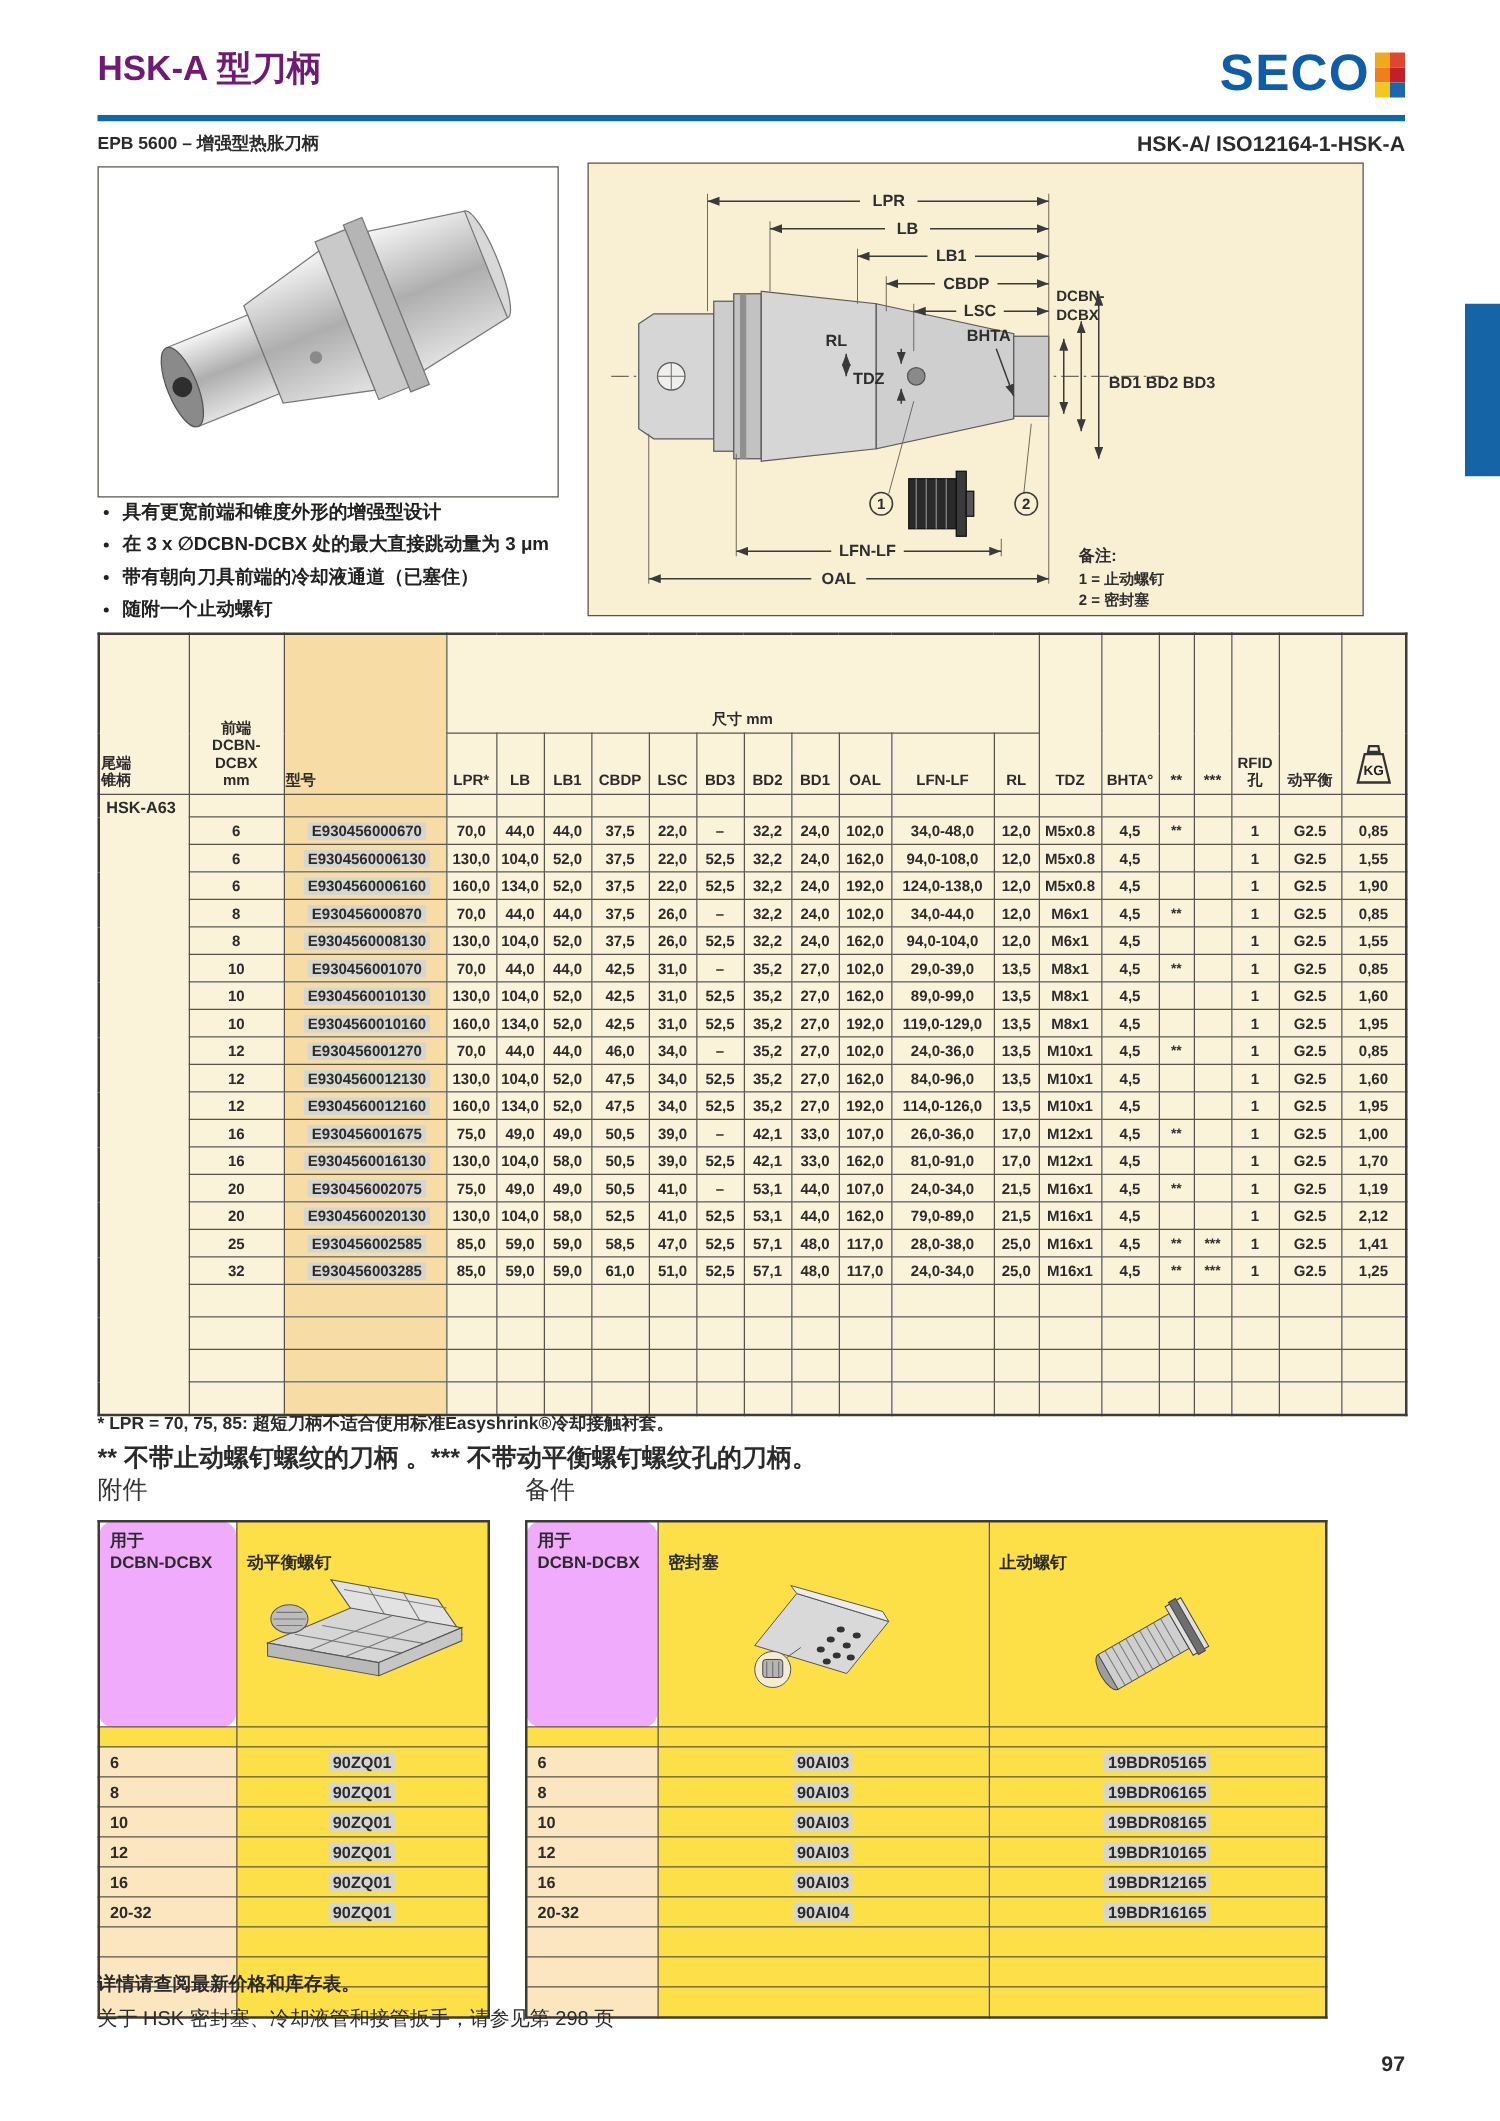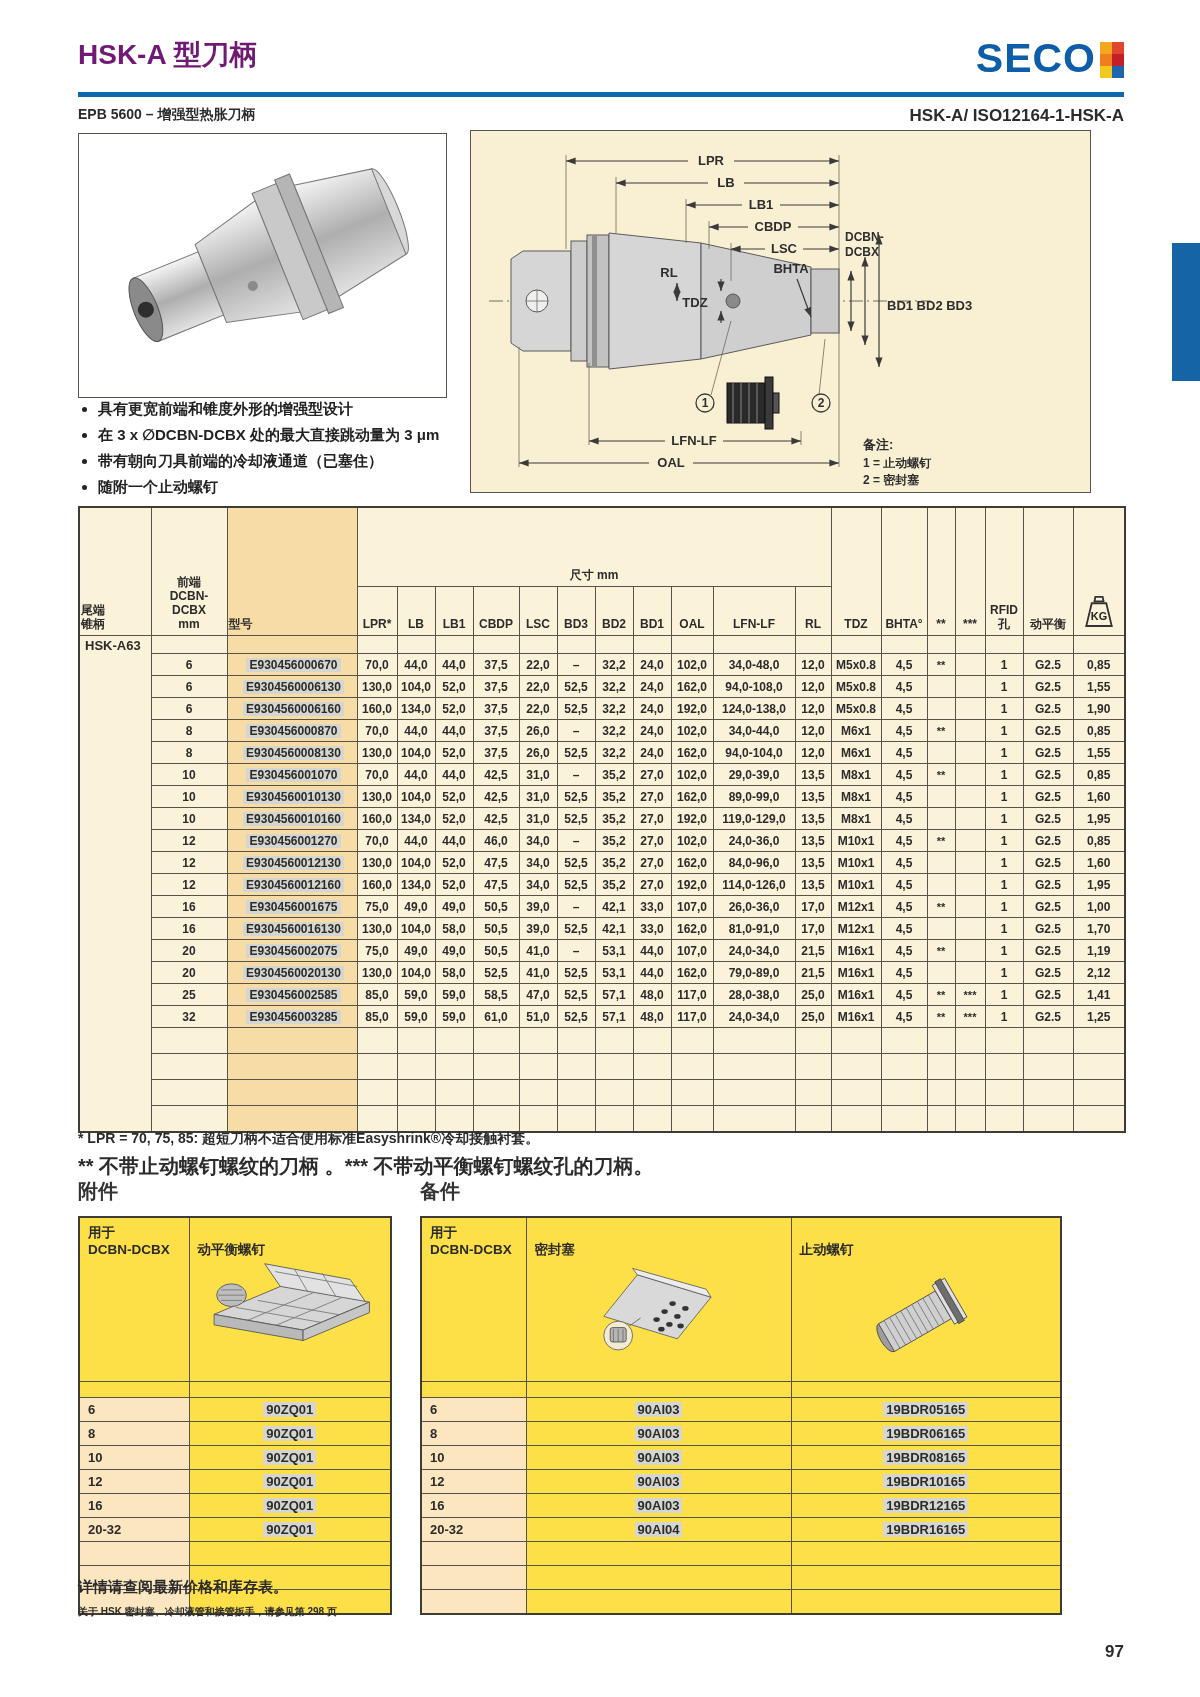--- a/index.html
+++ b/index.html
@@ -35,37 +35,37 @@
   .main-table td.c1{background:#f8dca6;text-align:center;padding-left:4px;font-weight:700;}
   .main-table td.c15,.main-table td.c16{font-size:11px;font-weight:700;}
   .spacer-row td{height:17px;}
   .empty-row td{height:25px;}
   .tail-cell{vertical-align:top !important;text-align:left !important;padding:2px 0 0 5px !important;font-size:13px !important;font-weight:700 !important;}
   .hl{background:#d6d6d1;padding:0 3px;}
 
   .fn1{position:absolute;left:78px;top:1130px;font-size:14px;font-weight:600;}
   .fn1 b{font-weight:800;}
   .fn2{position:absolute;left:78px;top:1153px;font-size:20px;font-weight:700;}
-  .sec-label{position:absolute;top:1178px;font-size:20px;font-weight:700;color:#333;}
+  .sec-label{position:absolute;top:1178px;font-size:20px;font-weight:400;color:#333;}
   .sec-acc{left:78px;} .sec-spa{left:420px;}
 
   .acc-table{position:absolute;top:1216px;border-collapse:collapse;table-layout:fixed;border:2px solid #3f3b35;font-weight:700;}
   .acc-left{left:78px;}
   .acc-right{left:420px;}
   .acc-table th,.acc-table td{border:1px solid #57524a;background:#fde047;color:#2b2b2b;}
   .acc-table th{height:128px;vertical-align:top;text-align:left;padding:6px 8px;font-size:13.5px;white-space:pre-line;line-height:17px;}
-  .acc-table th.a0h{background:#fde047;}
+  .acc-table th.a0h{background:#f0abfc;border-radius:12px;}
   .acc-table th svg{display:block;margin:4px auto 0;}
   .acc-table td{font-size:13px;height:21px;text-align:center;}
   .acc-spacer td{height:13px;}
   .acc-data td.a0,.acc-empty td.a0{background:#fbe6c0;text-align:left;padding-left:8px;}
   .acc-empty td{height:21px;}
 
   .note1{position:absolute;left:78px;top:1578px;font-size:15px;font-weight:700;}
-  .note2{position:absolute;left:78px;top:1605px;font-size:10px;font-weight:700;}
+  .note2{position:absolute;left:78px;top:1605px;font-size:16px;font-weight:400;}
   .page-num{position:absolute;left:1080px;top:1642px;width:44px;text-align:right;font-size:17px;font-weight:600;}
 
   .dim{stroke:#3a3a3a;stroke-width:1.2;}
   .ext{stroke:#6f6a60;stroke-width:0.8;}
   .dtext{font-size:13px;font-weight:700;fill:#2e2e2e;}
   .stext{font-size:12px;font-weight:700;fill:#2e2e2e;}
   .lbg{fill:#f9efd3;}
   .metal{fill:#d6d6d6;stroke:#5a5a5a;stroke-width:1;}
 </style>
 </head>

